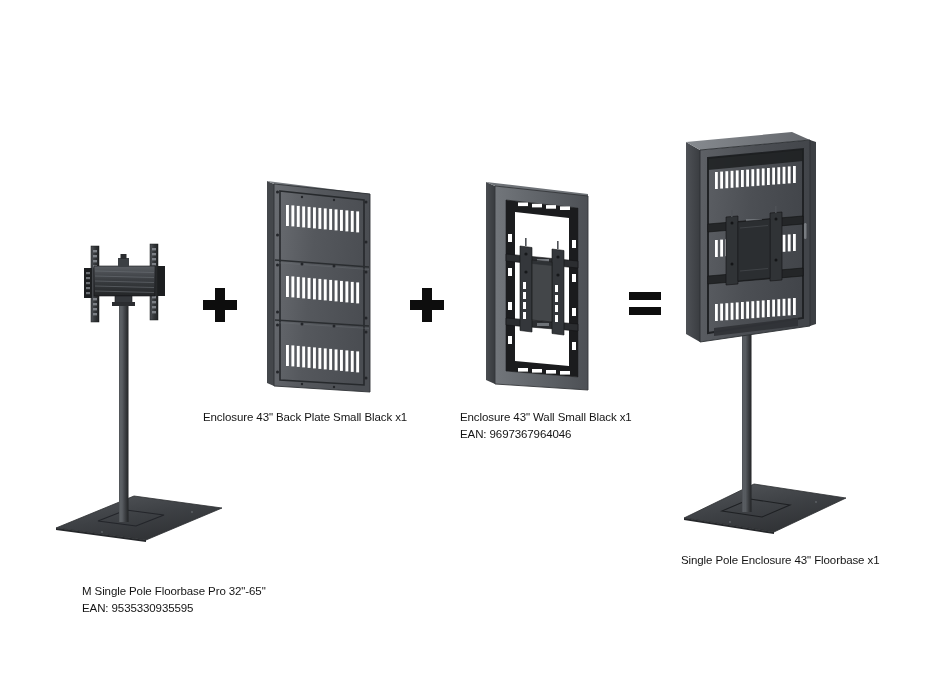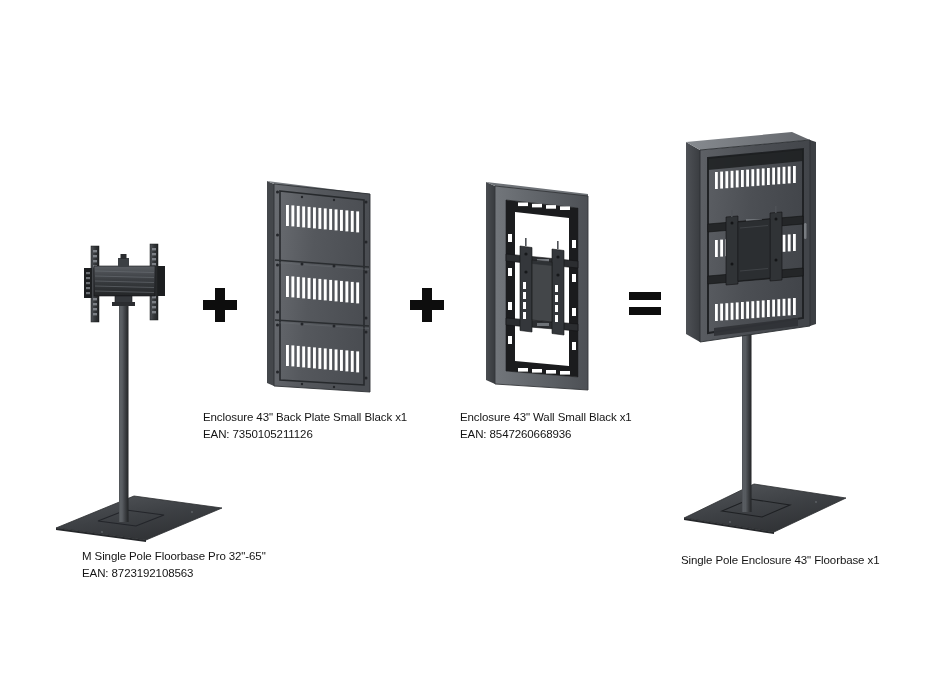--- a/index.html
+++ b/index.html
@@ -285,21 +285,20 @@
         <circle cx="40" cy="25" r="1.2"></circle>
           <circle cx="72" cy="28" r="1.2"></circle>
         <circle cx="40" cy="212" r="1.2"></circle>
           <circle cx="72" cy="215" r="1.2"></circle>
       </g>
     </svg>
   </div>
 
   <div class="label" style="left:203px; top:409px;">
     <span>Enclosure 43" Back Plate Small Black x1</span>
-    <span class="ln2">EAN: 7350105211126</span>
   </div>
 
   <div class="op-plus" style="left:410px; top:288px;"></div>
 
   <div class="product" style="left:482px; top:172px; width:122px; height:225px;">
     <svg width="122" height="225" viewBox="0 0 122 225">
       <defs>
         <linearGradient id="wfFrame" x1="0" y1="0" x2="1" y2="0">
           <stop offset="0%" stop-color="#72767b"></stop>
           <stop offset="60%" stop-color="#5b5f64"></stop>
@@ -386,21 +385,21 @@
         <rect x="75" y="69" width="1.6" height="8" fill="#4f5257"></rect>
 
         <path d="M 50,88 L 70,90 L 70,150 L 50,148 Z" fill="#2f3235" opacity="0.9"></path>
         <path d="M 50,88 L 70,90 L 70,150 L 50,148 Z" fill="none" stroke="#18191b" stroke-width="0.5"></path>
       </g>
     </svg>
   </div>
 
   <div class="label" style="left:460px; top:409px;">
     <span>Enclosure 43" Wall Small Black x1</span>
-    <span class="ln2">EAN: 8547260668936</span>
+    <span class="ln2">EAN: 9697367964046</span>
   </div>
 
   <div class="op-eq" style="left:629px; top:292px;">
     <span class="b1"></span>
     <span class="b2"></span>
   </div>
 
   <div class="product" style="left:670px; top:128px; width:190px; height:412px;">
     <svg width="190" height="412" viewBox="0 0 190 412">
       <defs>
@@ -550,18 +549,18 @@
       </g>
 
       <path d="M 44,200 L 128,190 L 128,198 L 44,208 Z" fill="#303337" opacity="0.95"></path>
     </svg>
   </div>
 
   <div class="label" style="left:681px; top:552px;">
     <span>Single Pole Enclosure 43" Floorbase x1</span>
   </div>
 
-  <div class="label" style="left:82px; top:548px;">
+  <div class="label" style="left:82px; top:583px;">
     <span>M Single Pole Floorbase Pro 32"-65"</span>
-    <span class="ln2">EAN: 8723192108563</span>
+    <span class="ln2">EAN: 9535330935595</span>
   </div>
 
 </div>
 
 </body></html>

